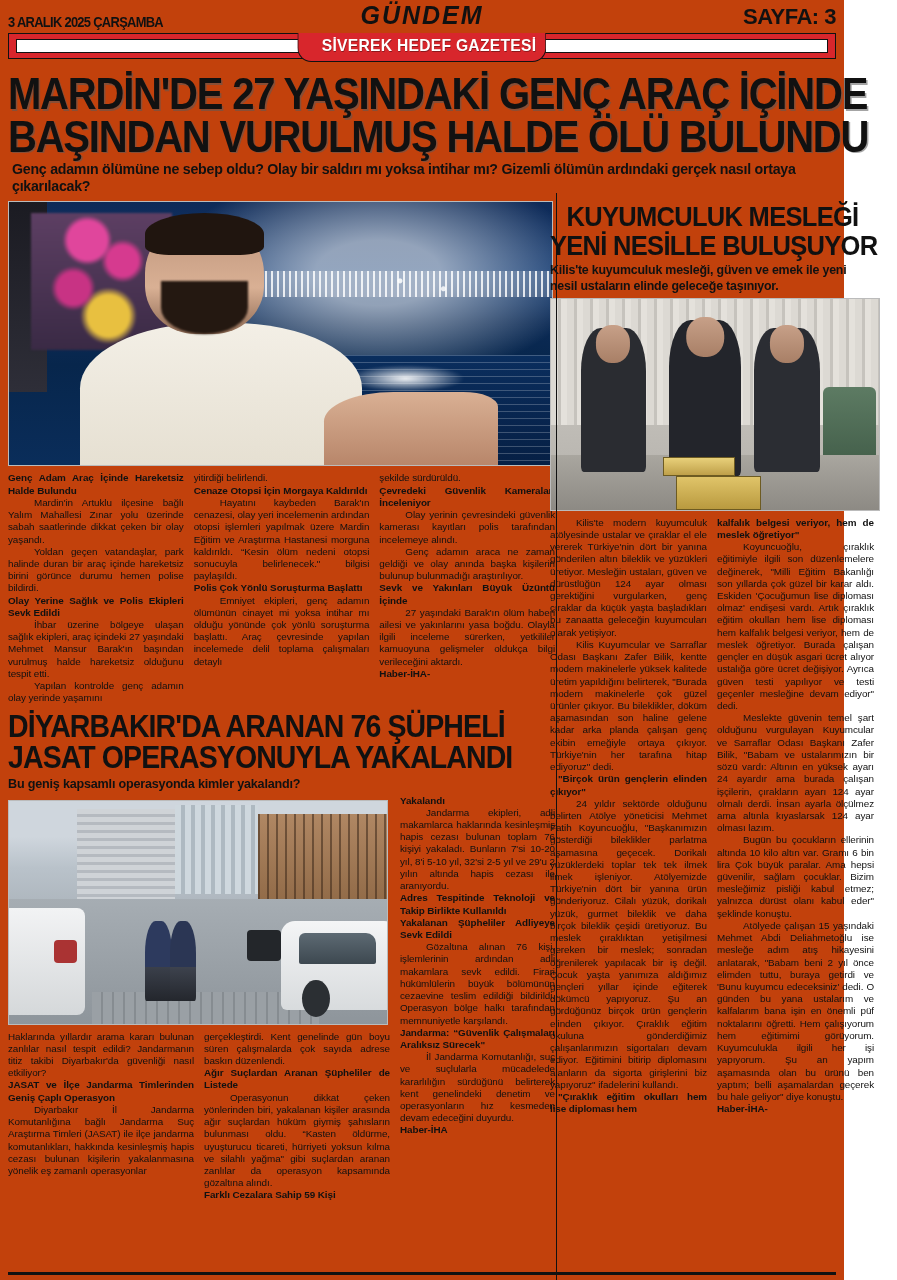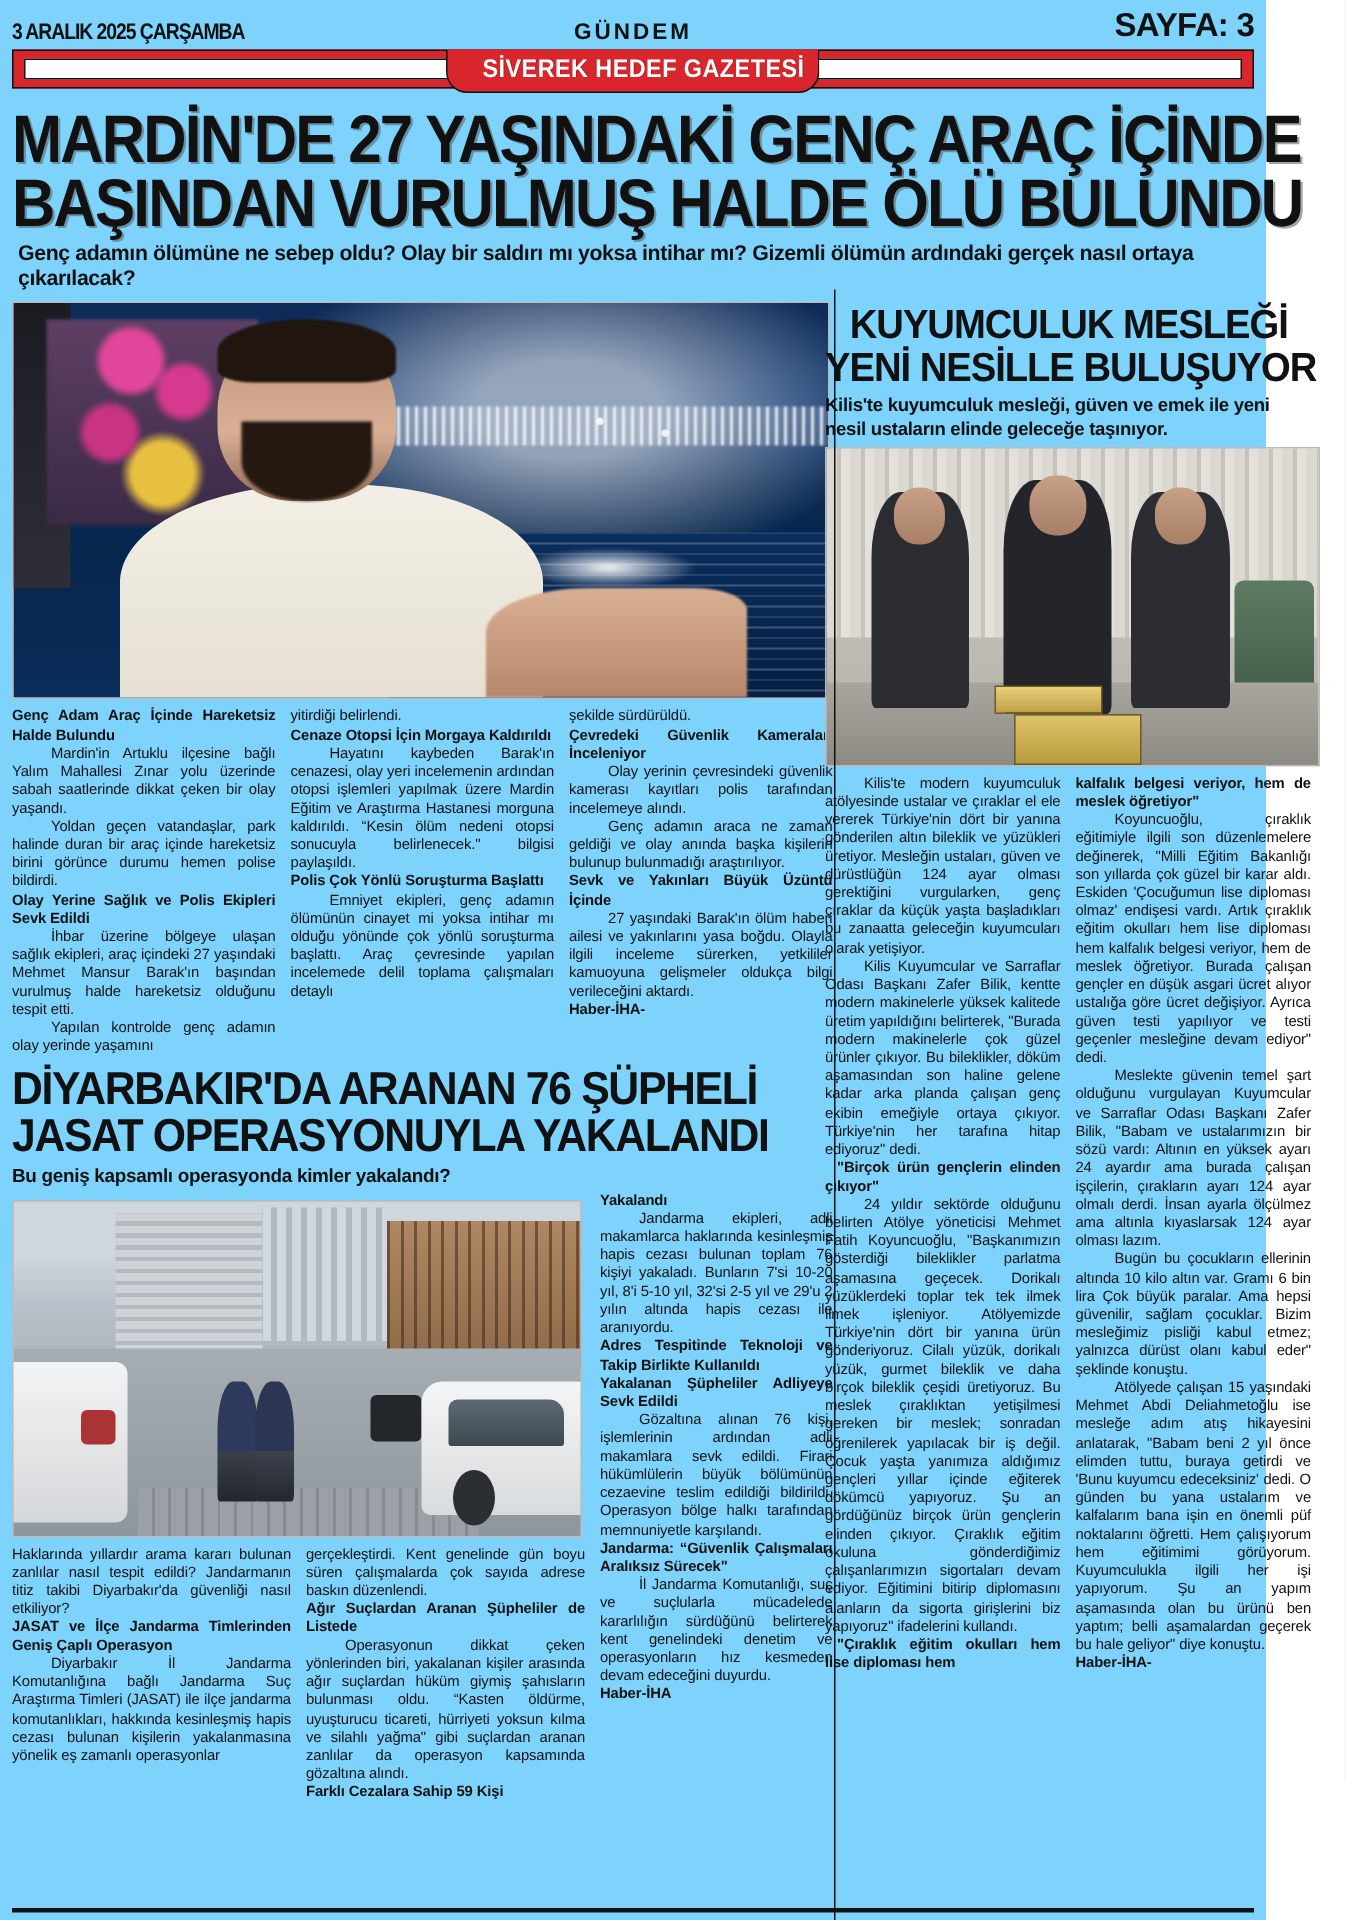--- a/index.html
+++ b/index.html
@@ -2,37 +2,37 @@
 <html><head>
 <meta charset="utf-8">
 <style>
   * { box-sizing: border-box; margin: 0; padding: 0; }
   html, body {
     width: 897px; height: 1280px;
     background: #ffffff;
     font-family: "Liberation Sans", sans-serif;
     overflow: hidden;
   }
-  .page { position: relative; width: 844px; height: 1280px; background:#7dd3fc; }
+  .page { position: relative; width: 844px; height: 1280px; background:#c2410c; }
 
   
   .masthead {
     position: relative;
     height: 30px;
     padding: 0 8px;
     display: flex; align-items: flex-end; justify-content: space-between;
   }
   .mast-date {
     font-weight: 700; font-size: 15px; letter-spacing: -0.8px;
     transform: scaleX(0.86); transform-origin: left bottom;
     color:#111; white-space: nowrap;
   }
   .mast-center {
-    font-weight: 700; font-size: 15px; letter-spacing: 2px; color:#111;
-    position:absolute; left:0; right:0; text-align:center; bottom:0;
+    font-weight: 700; font-size: 25px; letter-spacing: 2px; color:#111;
+    position:absolute; left:0; right:0; text-align:center; bottom:0;font-style:italic;
   }
   .mast-page {
     font-weight: 700; font-size: 22px; color:#111; letter-spacing:-0.5px;
     white-space: nowrap; z-index:2;
   }
 
   
   .banner-wrap { position: relative; height: 33px; margin-top: 3px; }
   .banner-bar {
     position: absolute; left:8px; right:8px; top:0; height: 26px;

